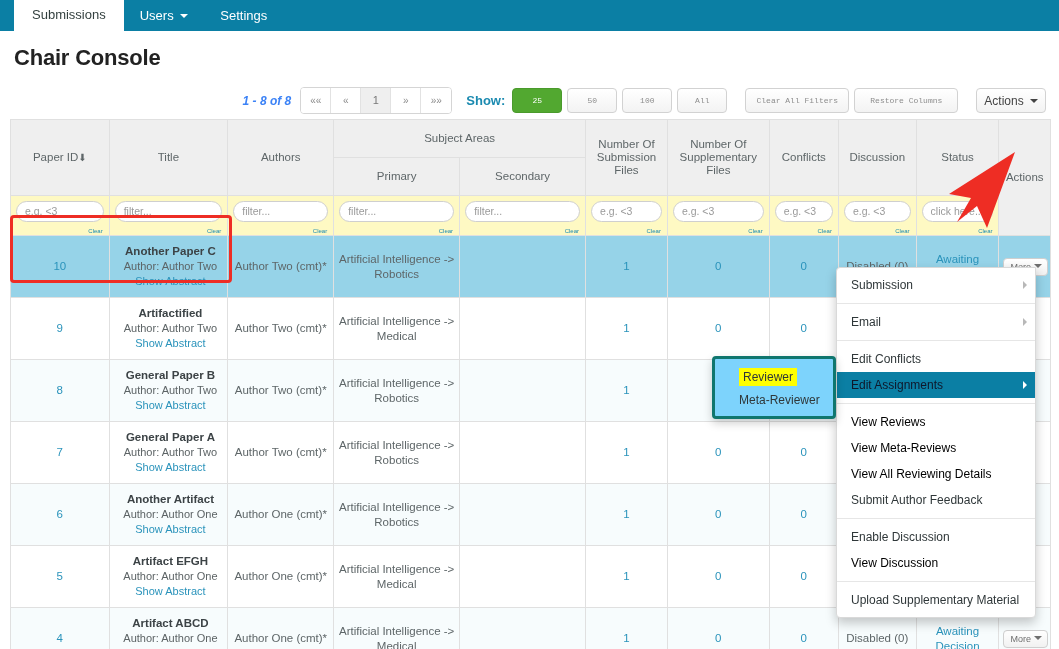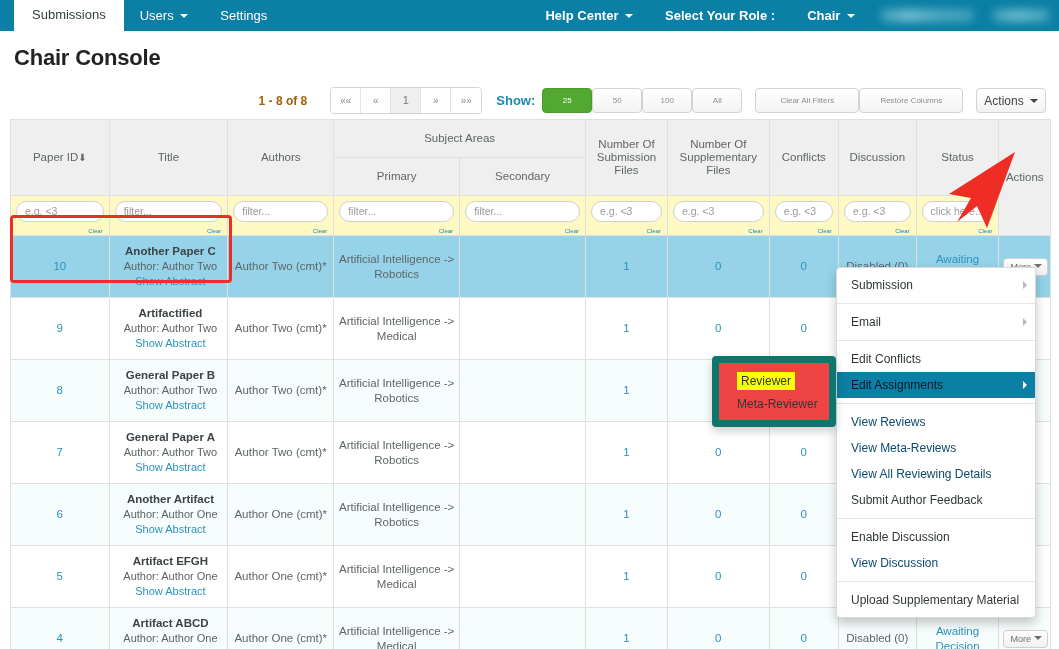--- a/index.html
+++ b/index.html
@@ -73,22 +73,23 @@
     height: 37px;
     display: flex;
     align-items: center;
     justify-content: flex-end;
     padding: 0 13px 0 0;
     margin-top: 11px;
   }
   .pager-count {
     font-size: 12px;
     font-weight: bold;
-    color: #a16207;
-    margin-right: 23px;
+    color: #3b82f6;
+    margin-right: 9px;
+    font-style: italic;
   }
   .pager {
     display: flex;
     border: 1px solid #d5d5d5;
     border-radius: 4px;
     overflow: hidden;
     background: #fff;
     margin-right: 14px;
   }
   .pager div {
@@ -114,22 +115,24 @@
   .btn {
     height: 25px;
     min-width: 50px;
     border: 1px solid #d2d2d2;
     border-radius: 4px;
     background: linear-gradient(#ffffff,#f3f3f3);
     font-size: 8px;
     color: #8d8d8d;
     text-align: center;
     line-height: 23px;
+    margin-right: 5px;
     padding: 0 7px;
     white-space: nowrap;
+    font-family: Liberation Mono, monospace;
   }
   .btn.green {
     background: #52a830;
     border-color: #4a9a2c;
     color: #ffffff;
   }
   .btn.wide { min-width: 104px; }
   .btn.spaced { margin-left: 13px; }
   .btn.actions {
     font-size: 12px;
@@ -246,40 +249,40 @@
   }
   .menu-item {
     font-size: 12px;
     color: #2f3739;
     padding: 6px 16px 6px 14px;
     line-height: 14px;
     white-space: nowrap;
     position: relative;
   }
   .menu-item.hl { background: #0b7fa4; color: #0f172a; }
-  .menu-item.dis { color: #0c4a6e; }
+  .menu-item.dis { color: #000000; }
   .menu-sep { height: 1px; background: #e6e6e6; margin: 5px 0; }
   .caret-r {
     position: absolute;
     right: 8px; top: 9px;
     width: 0; height: 0;
     border-top: 4px solid transparent;
     border-bottom: 4px solid transparent;
     border-left: 4px solid #b8b8b8;
   }
   .menu-item.hl .caret-r { border-left-color: #ffffff; }
 
   .submenu {
     position: absolute;
-    background: #ef4444;
-    border: 7px solid #0f766e;
+    background: #7dd3fc;
+    border: 3px solid #0f766e;
     border-radius: 4px;
     box-shadow: 0 4px 10px rgba(0,0,0,0.2);
     z-index: 70;
-    padding: 5px 4px;
+    padding: 5px 10px;
   }
   .submenu .sub-item {
     font-size: 12px;
     color: #2f3739;
     padding: 3px 14px 3px 14px;
     line-height: 16px;
     white-space: nowrap;
   }
   .submenu .sub-item.yellow { background: #ffff00; display: inline-block; margin-left: 14px; padding: 1px 4px; }
   .sub-row { padding: 3px 14px 3px 0; }
@@ -288,33 +291,20 @@
 <body>
 
 <div class="topnav">
   <div class="nav-tab active">Submissions</div>
   <div class="nav-tab">
     <span>Users</span>
     <span class="caret-d"></span>
   </div>
   <div class="nav-tab">Settings</div>
 
-  <div class="nav-right">
-    <div class="nav-tab strong">
-      <span>Help Center</span>
-      <span class="caret-d"></span>
-    </div>
-    <div class="nav-tab strong">Select Your Role :</div>
-    <div class="nav-tab strong">
-      <span>Chair</span>
-      <span class="caret-d"></span>
-    </div>
-    <div class="blurred b1"></div>
-    <div class="blurred b2"></div>
-  </div>
 </div>
 
 <div class="page-title">Chair Console</div>
 
 <div class="toolbar">
   <div class="pager-count">1 - 8 of 8</div>
   <div class="pager">
     <div>««</div>
     <div>«</div>
     <div class="cur">1</div>

